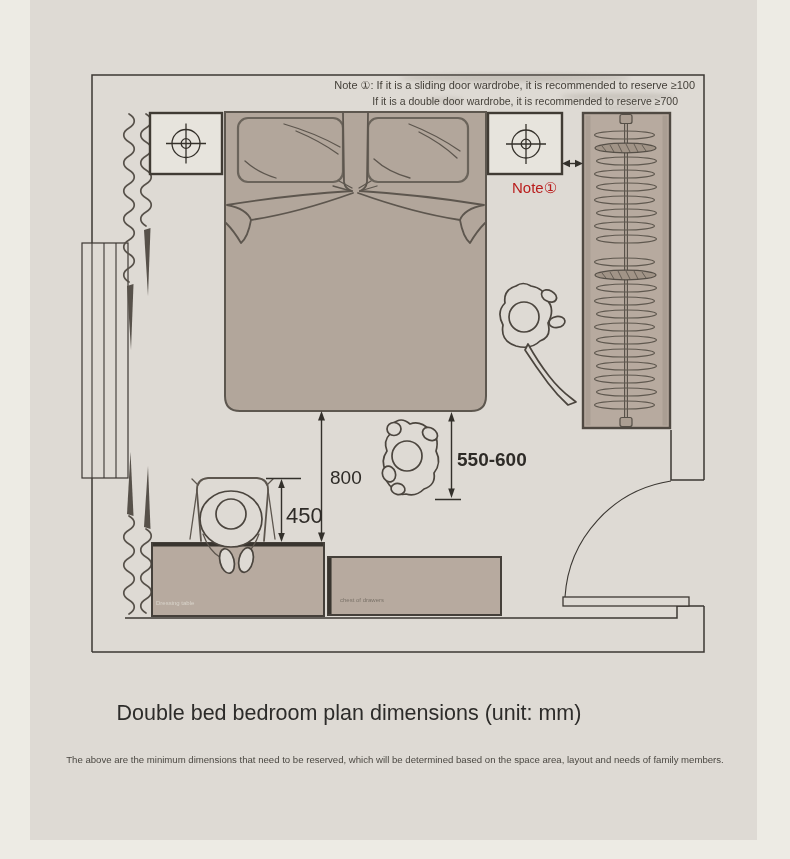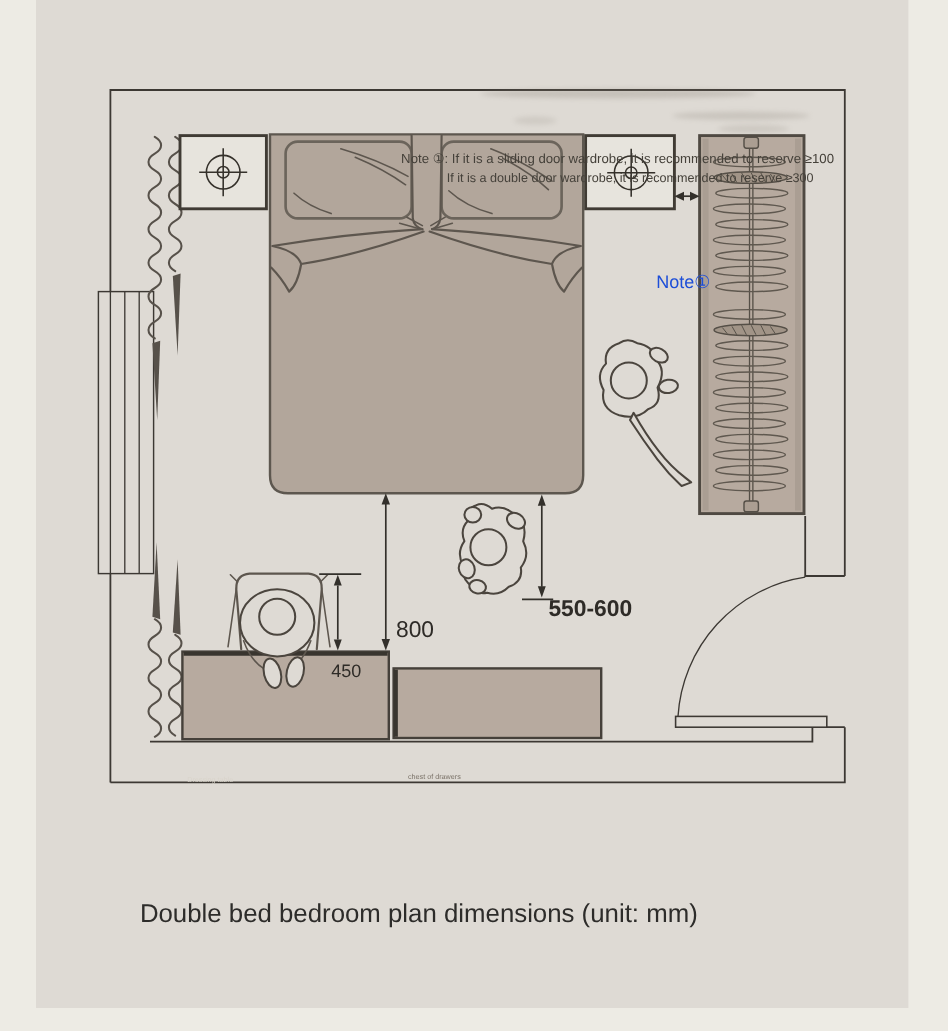--- a/index.html
+++ b/index.html
@@ -33,26 +33,26 @@
   .railline{fill:none;stroke:#554f47;stroke-width:1.1;}
   .cap{fill:#ab9e92;stroke:#554f47;stroke-width:1.2;}
   .hanger{fill:none;stroke:#5f584f;stroke-width:1.2;}
   .hatchfill{fill:#a19487;stroke:#554f47;stroke-width:1.2;}
   .hatchlines{fill:none;stroke:#554f47;stroke-width:0.8;}
   .furnrect{fill:var(--furniture);stroke:#45403a;stroke-width:2;}
   .accent{fill:none;stroke:#39352f;stroke-width:3.5;}
   .person{fill:var(--canvas);stroke:#4b453e;stroke-width:1.7;stroke-linejoin:round;}
   .dimline{fill:none;stroke:#33302b;stroke-width:1.4;}
   .dimhead{fill:#33302b;stroke:none;}
-  .lbl{position:absolute;color:var(--text-dark);line-height:1.1;white-space:nowrap;margin-top:48px;}
+  .lbl{position:absolute;color:var(--text-dark);line-height:1.1;white-space:nowrap;}
   .note1{left:300px;top:79px;width:395px;text-align:right;font-size:11px;color:var(--text-mid);}
   .note2{left:300px;top:96px;width:378px;text-align:right;font-size:10.5px;color:var(--text-mid);}
-  .noteptr{left:512px;top:180px;width:80px;text-align:right;font-size:15px;color:#1d4ed8;}
+  .noteptr{left:512px;top:180px;width:80px;text-align:left;font-size:15px;color:#b91c1c;}
   .d900{left:330px;top:468px;font-size:19px;}
-  .d450{left:276px;top:504px;font-size:15px;}
+  .d450{left:286px;top:504px;font-size:22px;}
   .d550{left:457px;top:450px;font-size:19px;font-weight:bold;}
   .tbl-lbl{left:156px;top:600px;font-size:6px;color:var(--label-light);}
   .chest-lbl{left:340px;top:597px;font-size:6px;color:#7b7369;}
   .title{left:0;top:702px;width:698px;text-align:center;font-size:21.5px;font-weight:500;color:#2d2c2a;}
   .subtitle{left:0;top:755px;width:790px;text-align:center;font-size:9.6px;color:#4b4842;}
   .smudge{position:absolute;background:#8d867c;border-radius:50%;filter:blur(2px);}
 </style>
 </head>
 <body>
 
@@ -216,21 +216,22 @@
       <polygon class="dimhead" points="583,163.5 575,159.8 575,167.2"></polygon>
     </g>
   </svg>
 
   <div class="smudge" style="left:400px;top:74px;width:230px;height:8px;opacity:.3;"></div>
   <div class="smudge" style="left:560px;top:93px;width:115px;height:7px;opacity:.25;"></div>
   <div class="smudge" style="left:428px;top:97px;width:36px;height:7px;opacity:.18;"></div>
   <div class="smudge" style="left:598px;top:104px;width:60px;height:7px;opacity:.2;"></div>
 
   <div class="lbl note1">Note ①: If it is a sliding door wardrobe, it is recommended to reserve ≥100</div>
-  <div class="lbl note2">If it is a double door wardrobe, it is recommended to reserve ≥300</div>
+  <div class="lbl note2">If it is a double door wardrobe, it is recommended to reserve ≥700</div>
   <div class="lbl noteptr">Note①</div>
   <div class="lbl d900">800</div>
   <div class="lbl d450">450</div>
   <div class="lbl d550">550-600</div>
   <div class="lbl tbl-lbl">Dressing table</div>
   <div class="lbl chest-lbl">chest of drawers</div>
   <div class="lbl title">Double bed bedroom plan dimensions (unit: mm)</div>
+  <div class="lbl subtitle">The above are the minimum dimensions that need to be reserved, which will be determined based on the space area, layout and needs of family members.</div>
 </div>
 
 </body></html>

